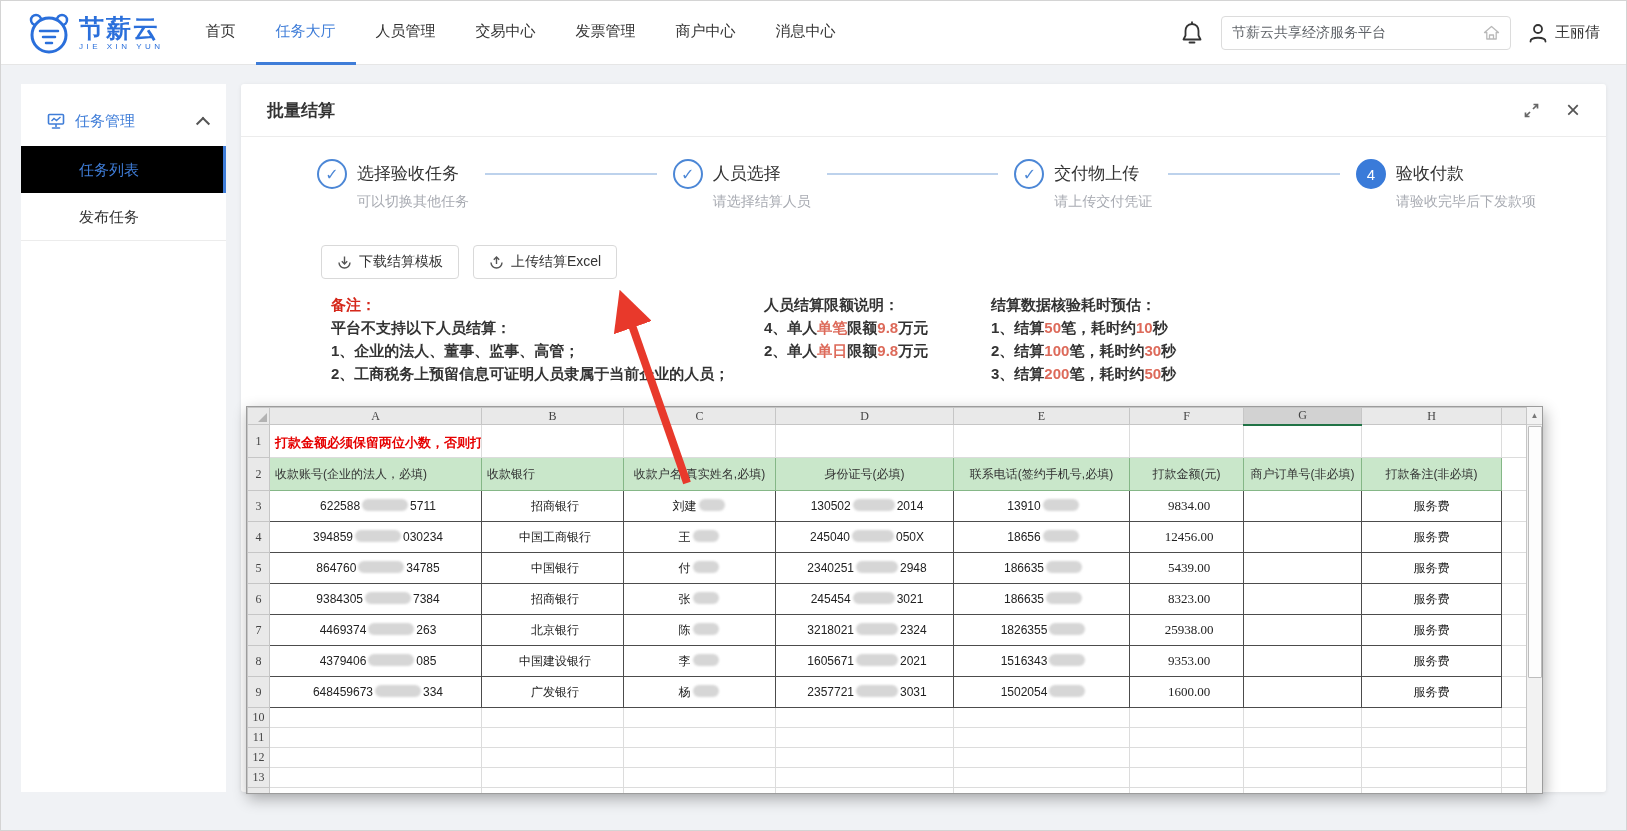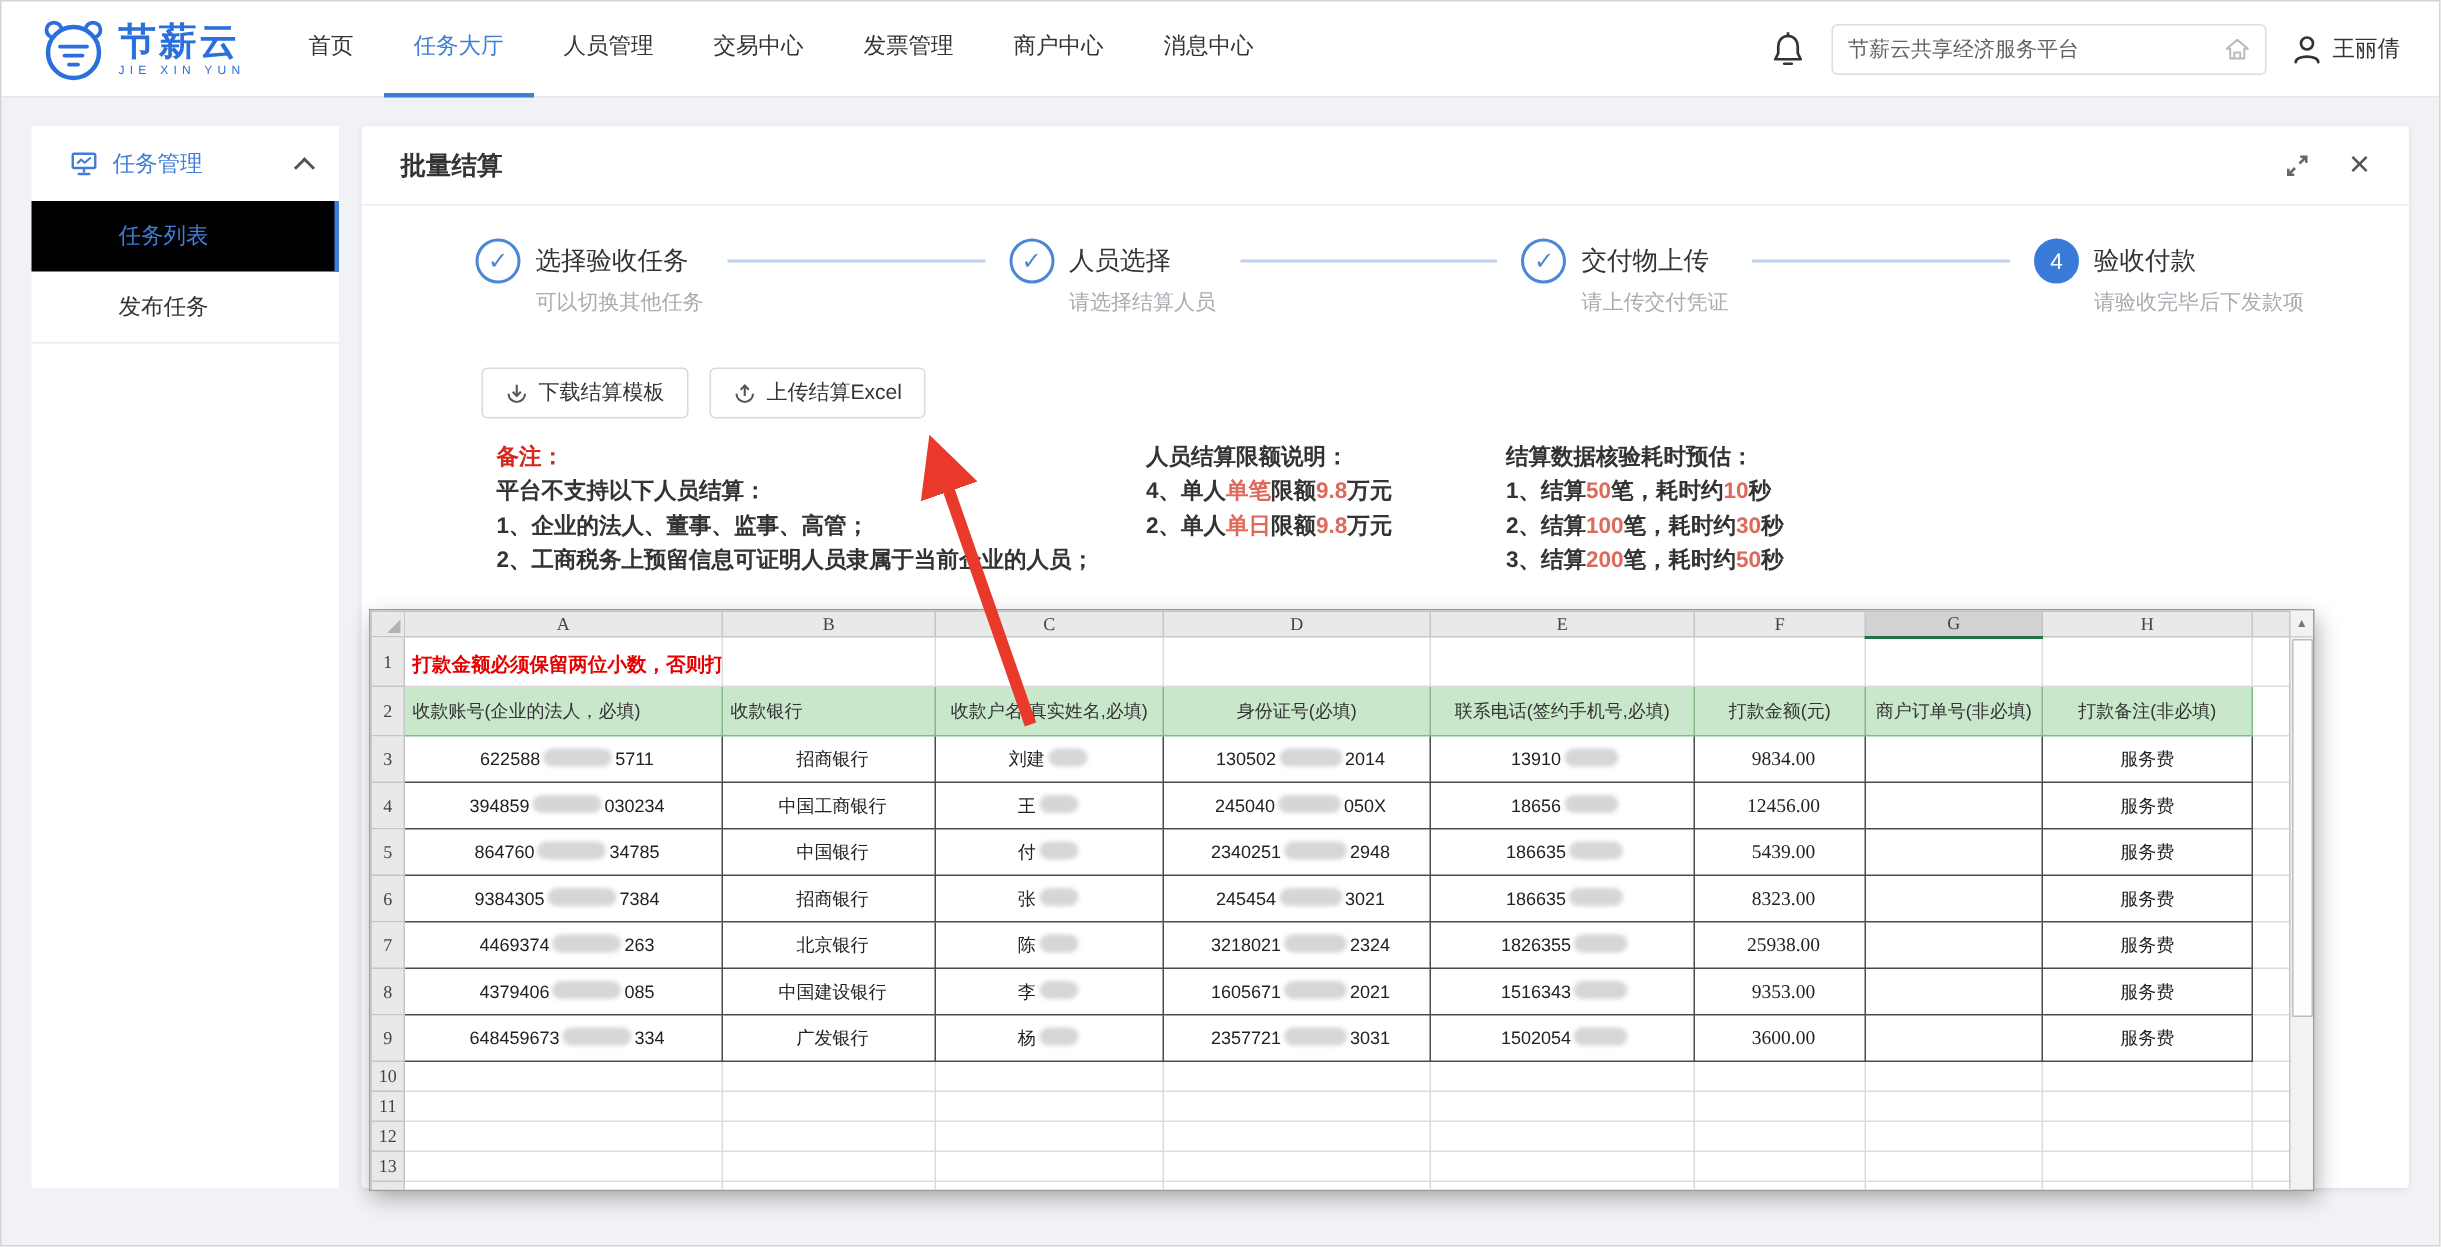--- a/index.html
+++ b/index.html
@@ -18,21 +18,21 @@
   .nav-item.active{color:#3f7dd8;border-bottom-color:#3f7dd8;}
   .nav-right{margin-left:auto;display:flex;align-items:center;gap:16px;}
   .company-box{width:290px;height:34px;border:1px solid #dcdcdc;border-radius:4px;display:flex;
                align-items:center;padding:0 10px;box-sizing:border-box;background:#fff;}
   .company-text{font-size:14px;color:#5f6368;}
   .company-box .home{margin-left:auto;}
   .user{display:flex;align-items:center;gap:6px;font-size:15px;color:#333;}
   
   .content{display:flex;align-items:stretch;padding:19px 20px 38px;height:765px;box-sizing:border-box;}
   .sidebar{width:205px;background:#fff;margin-right:15px;}
-  .side-group{height:50px;display:flex;align-items:center;padding:0 18px 0 26px;color:#3f7dd8;font-size:15px;}
+  .side-group{height:50px;display:flex;align-items:center;padding:0 18px 0 26px;color:#3f7dd8;font-size:15px;margin-top:12px;}
   .side-group .lbl{margin-left:10px;}
   .chev{margin-left:auto;width:8px;height:8px;border-left:2px solid #555;border-top:2px solid #555;
         transform:rotate(45deg) translate(2px,2px);}
   .side-item{height:47px;line-height:47px;padding-left:58px;font-size:15px;color:#333;cursor:pointer;}
   .side-item.active{background:#000000;color:#3f7dd8;border-right:3px solid #3f7dd8;}
   .side-item.last{border-bottom:1px solid #ececec;}
   
   .modal{flex:1;background:#fff;border-radius:3px;box-shadow:0 1px 4px rgba(0,0,0,.08);position:relative;}
   .modal-header{height:52px;border-bottom:1px solid #ececec;display:flex;align-items:center;padding:0 26px;}
   .modal-title{font-size:17px;color:#333;font-weight:600;}
@@ -47,21 +47,21 @@
   .step-text{margin-left:10px;}
   .step-title{font-size:17px;color:#333;line-height:30px;white-space:nowrap;}
   .step-sub{font-size:14px;color:#a8abb2;margin-top:4px;white-space:nowrap;}
   .step-line{flex:1;height:2px;background:#bdd2ec;margin:14px 16px 0;}
   .btn-row{display:flex;gap:14px;margin:34px 0 0 80px;}
   .btn{height:34px;display:flex;align-items:center;gap:7px;padding:0 15px;border:1px solid #d9d9d9;
        border-radius:4px;background:#fff;font-size:14px;color:#333;cursor:pointer;}
   .notes{display:flex;margin:14px 0 0 90px;font-size:15px;font-weight:600;color:#333;line-height:23px;}
   .notes-col1{width:445px;}
   .notes-col2{width:215px;margin-left:-12px;}
-  .notes-col3{width:370px;margin-left:25px;}
+  .notes-col3{width:370px;margin-left:12px;}
   .red{color:#d5281b;}
   .seg-red{color:#dd6a5a;}
   
   .excel{position:absolute;left:245px;top:405px;width:1295px;height:386px;background:#fff;
          border:1px solid #9c9c9c;box-shadow:2px 5px 14px rgba(0,0,0,.3);z-index:20;overflow:hidden;box-sizing:content-box;}
   table.xl{border-collapse:collapse;table-layout:fixed;width:1280px;}
   .xl th,.xl td{overflow:hidden;white-space:nowrap;box-sizing:border-box;padding:0;}
   .lt{height:17px;background:#e9e9e9;border:1px solid #c6c6c6;font-family:"Liberation Serif","DejaVu Serif",serif;
       font-size:12px;font-weight:normal;color:#444;text-align:center;}
   .lt.sel{background:#d2d2d2;border-bottom:2px solid #217346;}
@@ -375,21 +375,21 @@
             <td class="dd c">服务费</td>
             <td class="ec"></td>
           </tr>
           <tr>
             <td class="rn">9</td>
             <td class="dd l">648459673<span class="xl-blob" style="width: 46px;"></span>334</td>
             <td class="dd l">广发银行</td>
             <td class="dd c">杨<span class="xl-blob" style="width: 26px;"></span></td>
             <td class="dd l">2357721<span class="xl-blob" style="width: 42px;"></span>3031</td>
             <td class="dd l">1502054<span class="xl-blob" style="width: 36px;"></span></td>
-            <td class="dd l serif">3600.00</td>
+            <td class="dd l serif">1600.00</td>
             <td class="dd"></td>
             <td class="dd c">服务费</td>
             <td class="ec"></td>
           </tr>
           <tr>
             <td class="rn">10</td>
             <td class="ec"></td>
             <td class="ec"></td>
             <td class="ec"></td>
             <td class="ec"></td>

